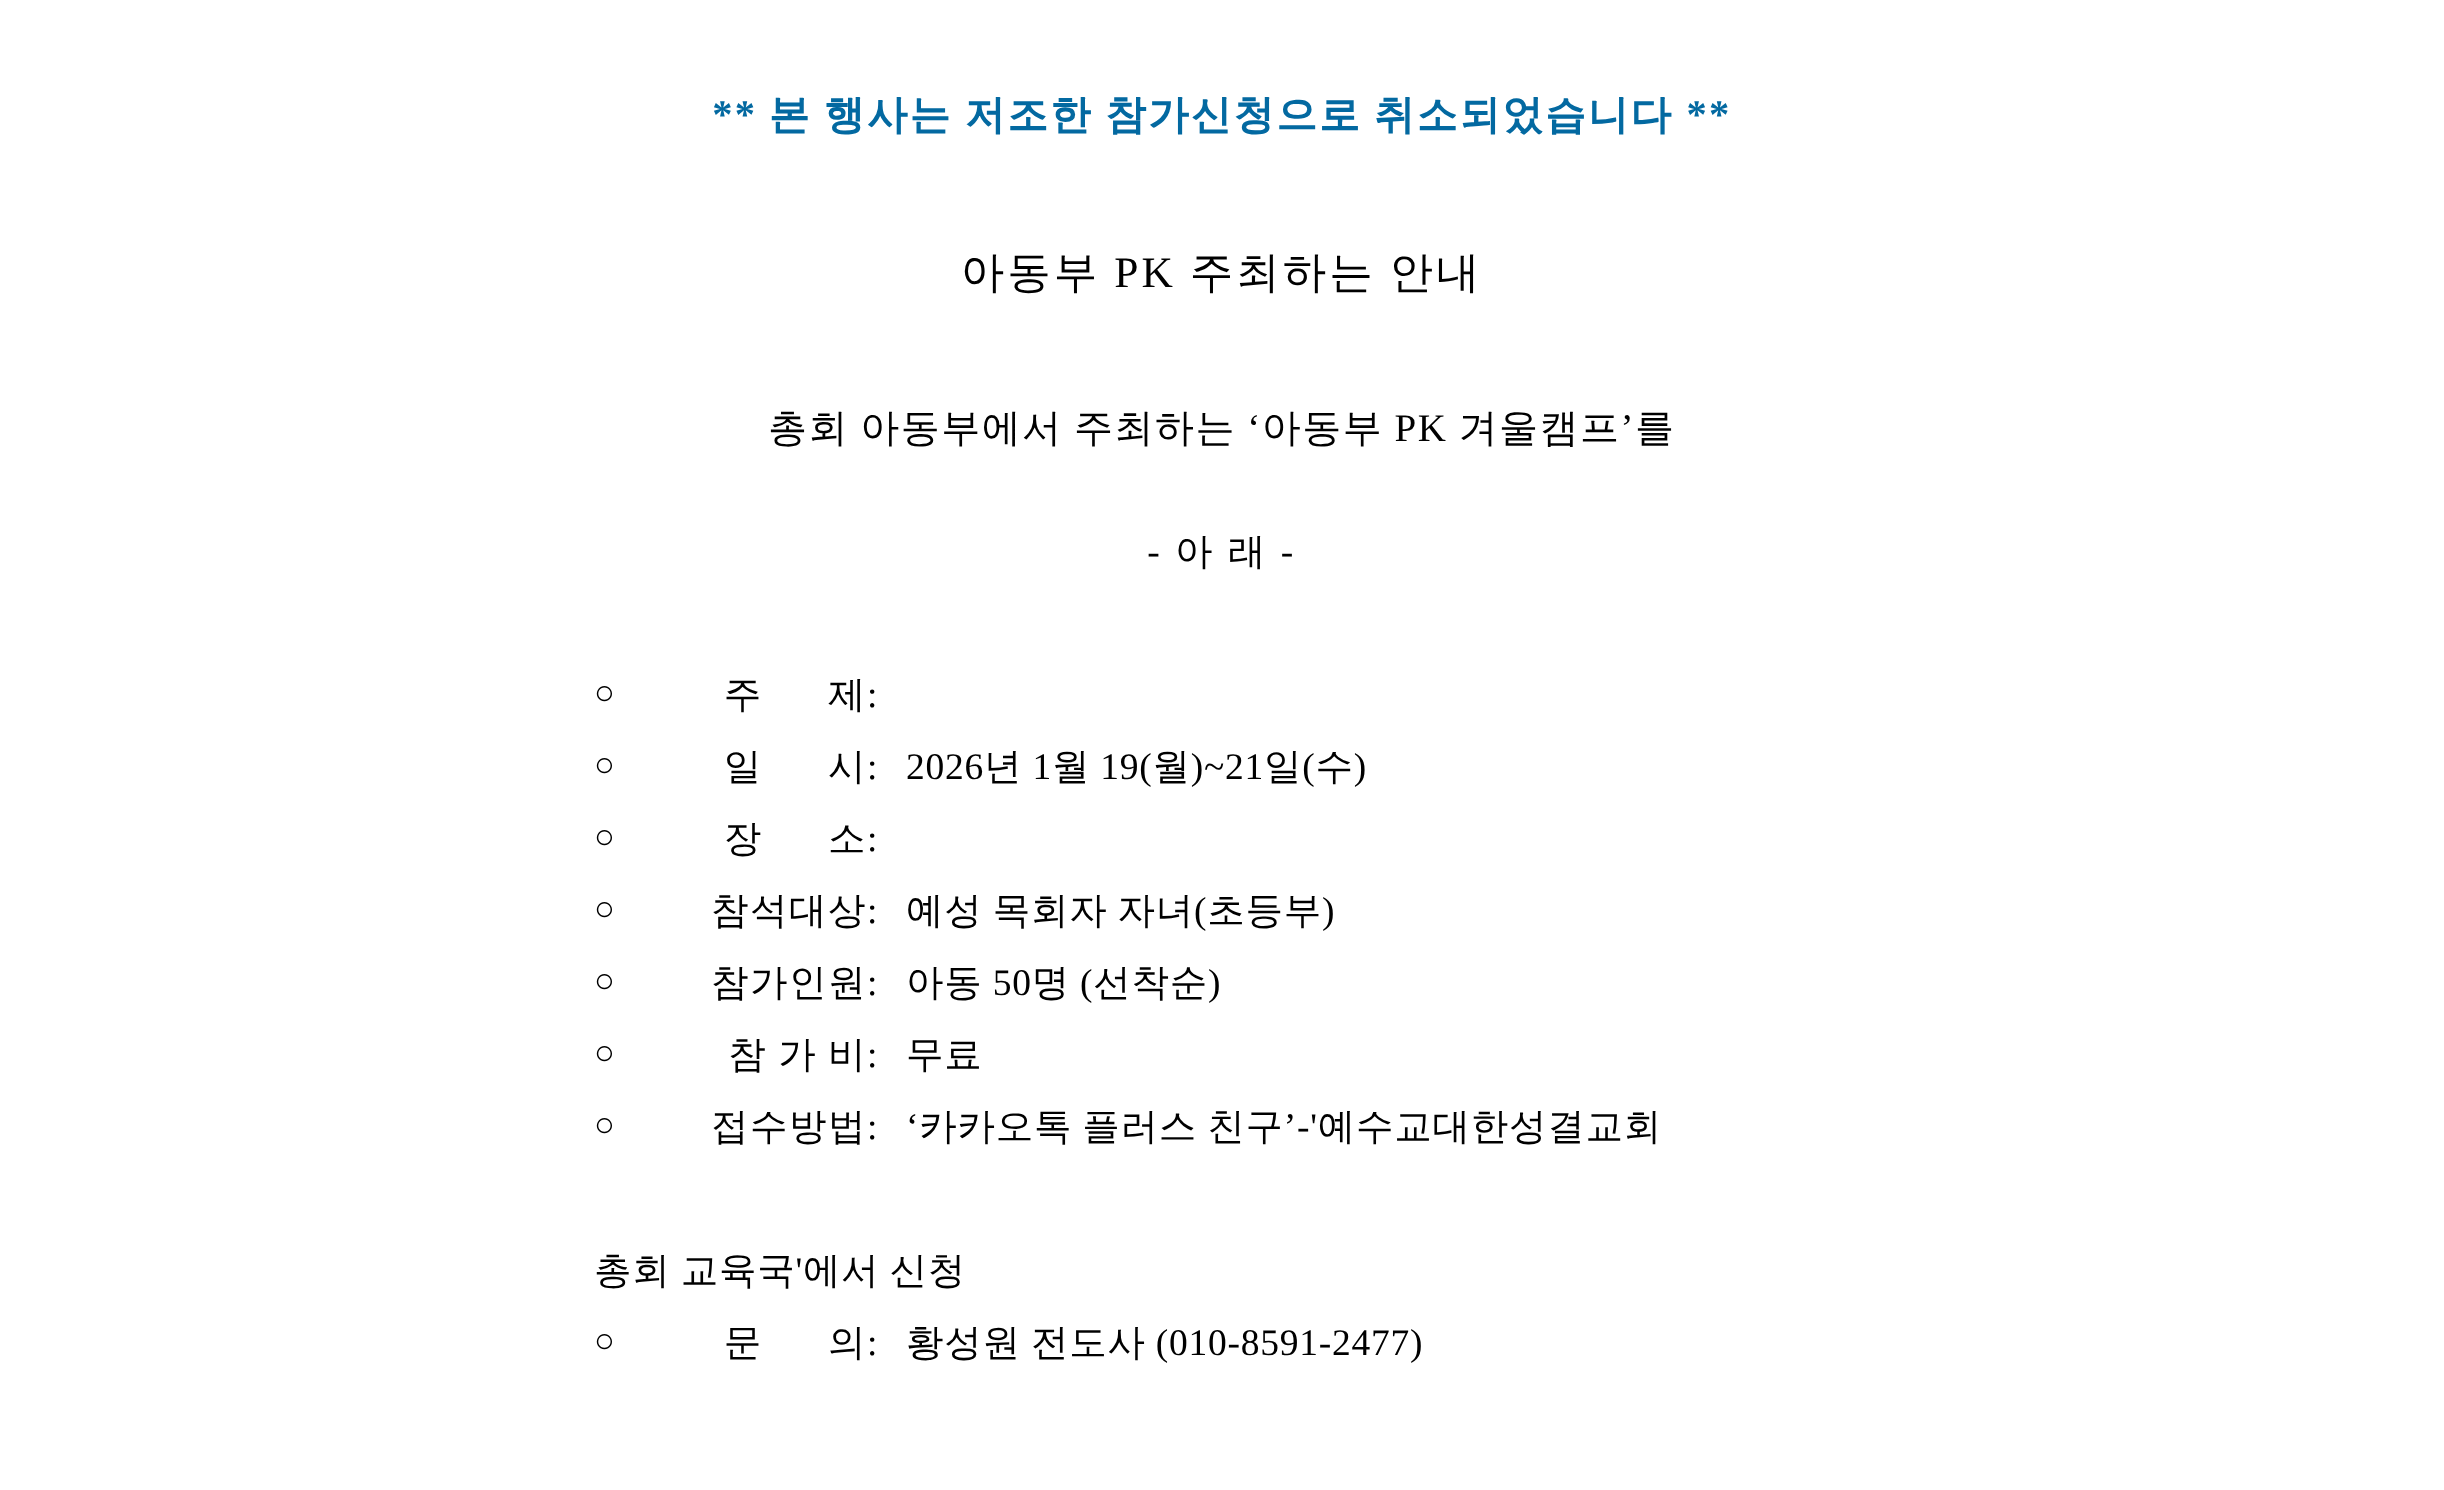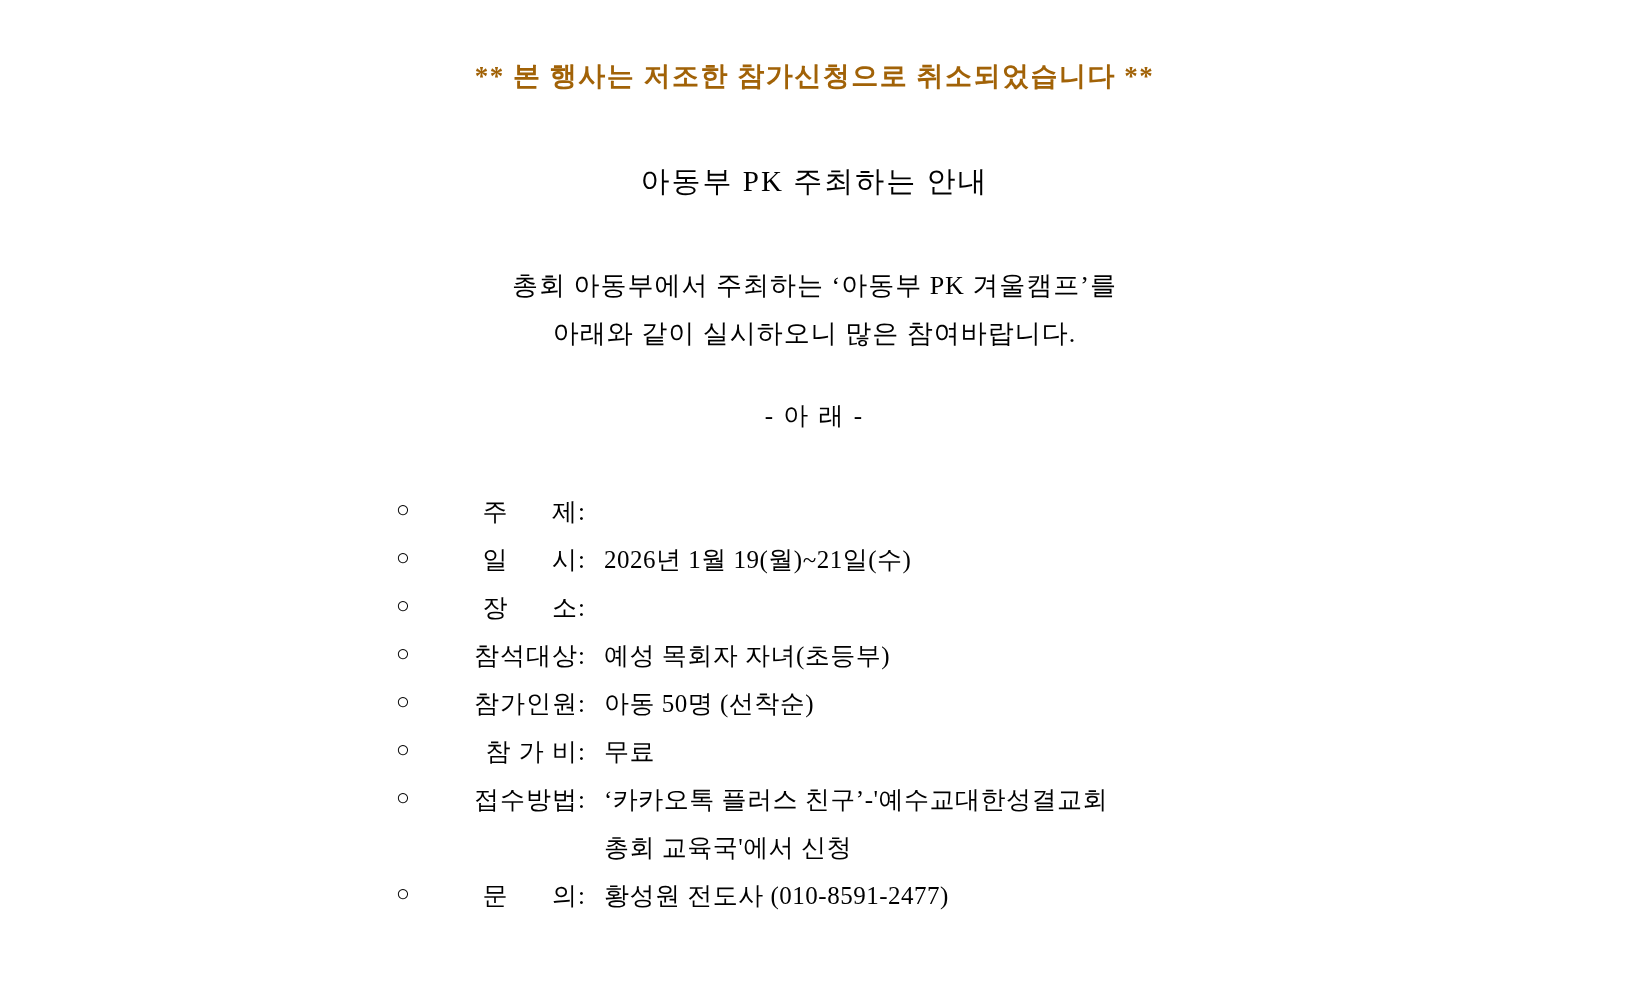--- a/index.html
+++ b/index.html
@@ -15,21 +15,21 @@
     overflow: hidden;
   }
   .page {
     position: relative;
     width: 1629px;
     height: 993px;
     box-sizing: border-box;
   }
   .notice {
     text-align: center;
-    color: #a16207;
+    color: #0369a1;
     font-size: 27px;
     font-weight: bold;
     letter-spacing: 1.5px;
     padding-top: 58px;
   }
   .doc-title {
     text-align: center;
     font-size: 29px;
     letter-spacing: 2px;
     margin-top: 68px;
@@ -72,38 +72,38 @@
   .colon {
     width: 26px;
     flex: none;
   }
   .value {
     letter-spacing: 0.5px;
   }
   .cont-row {
     display: flex;
     white-space: pre;
+    flex-direction: column;
   }
   .cont-pad {
     width: 208px;
     flex: none;
   }
 </style>
 </head>
 <body>
 
 <div class="page">
 
   <div class="notice">** 본 행사는 저조한 참가신청으로 취소되었습니다 **</div>
 
   <div class="doc-title">아동부 PK 주최하는 안내</div>
 
   <div class="intro">
     <div>총회 아동부에서 주최하는 ‘아동부 PK 겨울캠프’를</div>
-    <div>아래와 같이 실시하오니 많은 참여바랍니다.</div>
   </div>
 
   <div class="below-mark">- 아    래 -</div>
 
   <div class="details">
 
     <div class="row">
       <span class="bullet">○</span>
       <span class="label">주      제</span>
       <span class="colon">:</span>

